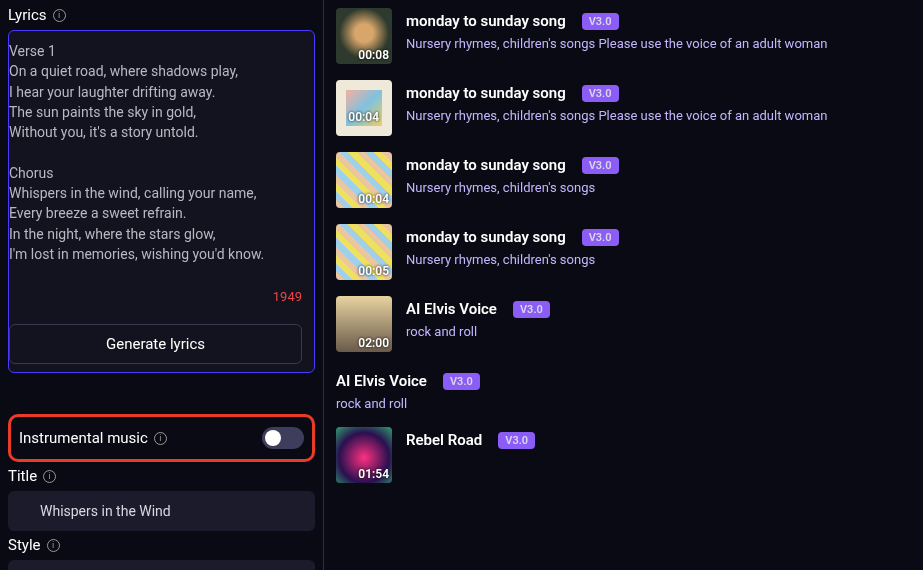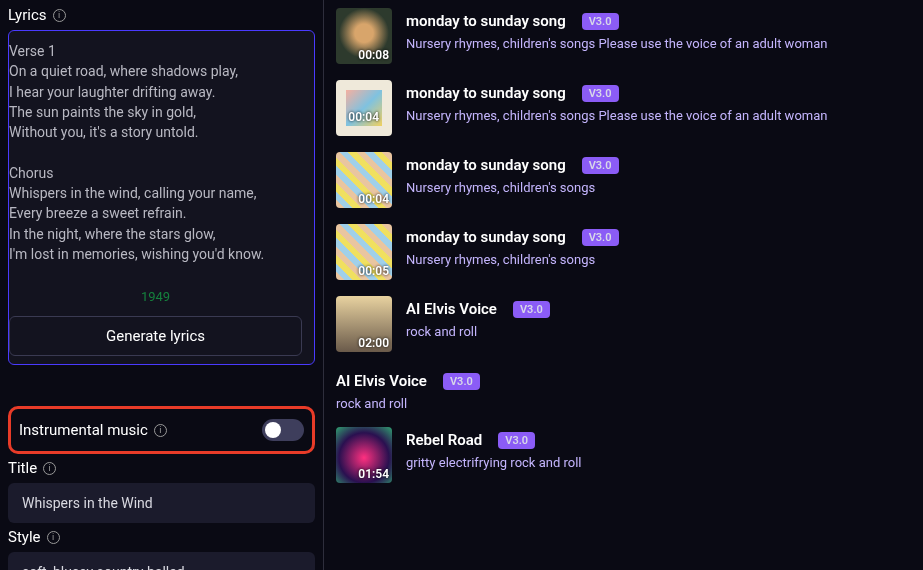--- a/index.html
+++ b/index.html
@@ -62,37 +62,37 @@
   white-space: pre-wrap;
   color: #b8b8c2;
   font-size: 14px;
   line-height: 1.45;
   height: 242px;
   overflow: hidden;
 }
 
 .counter-row {
   display: flex;
-  justify-content: center;
-  align-items: center;
-  color: #15803d;
+  justify-content: flex-end;
+  align-items: center;
+  color: #ef4444;
   font-size: 13px;
   margin-top: 6px;
 }
 
 .gen-btn {
   background: #13131f;
   border: 1px solid #3a3a52;
   border-radius: 6px;
   color: #fff;
   font-size: 15px;
   padding: 10px;
   width: 100%;
   text-align: center;
-  margin-top: 12px;
+  margin-top: 20px;
   cursor: pointer;
 }
 
 .instrumental-row {
   display: flex;
   align-items: center;
   justify-content: space-between;
   padding: 10px 8px;
   border: 3px solid #e83b28;
   border-radius: 10px;
@@ -114,21 +114,21 @@
   background: #fff;
   border-radius: 50%;
   position: absolute;
   top: 3px;
   left: 3px;
 }
 
 .input-box {
   background: #1b1b2c;
   border-radius: 6px;
-  padding: 12px 14px;
+  padding: 12px 32px;
   color: #d8d8e0;
   font-size: 14px;
 }
 
 .right-panel {
   flex: 1;
   border-left: 1px solid #2e2e3c;
   padding: 0 0 0 0;
   overflow: hidden;
 }
@@ -341,17 +341,16 @@
       </div>
       <div class="track-item">
     <div class="thumb thumb-f">
       <span class="thumb-time">01:54</span>
     </div>
     <div class="track-meta">
       <div class="track-title-row">
         <span class="track-title">Rebel Road</span>
         <span class="version-badge">V3.0</span>
       </div>
-      <span class="track-desc">gritty electrifrying rock and roll</span>
     </div>
       </div>
     </div>
 </div>
 
 </body></html>

